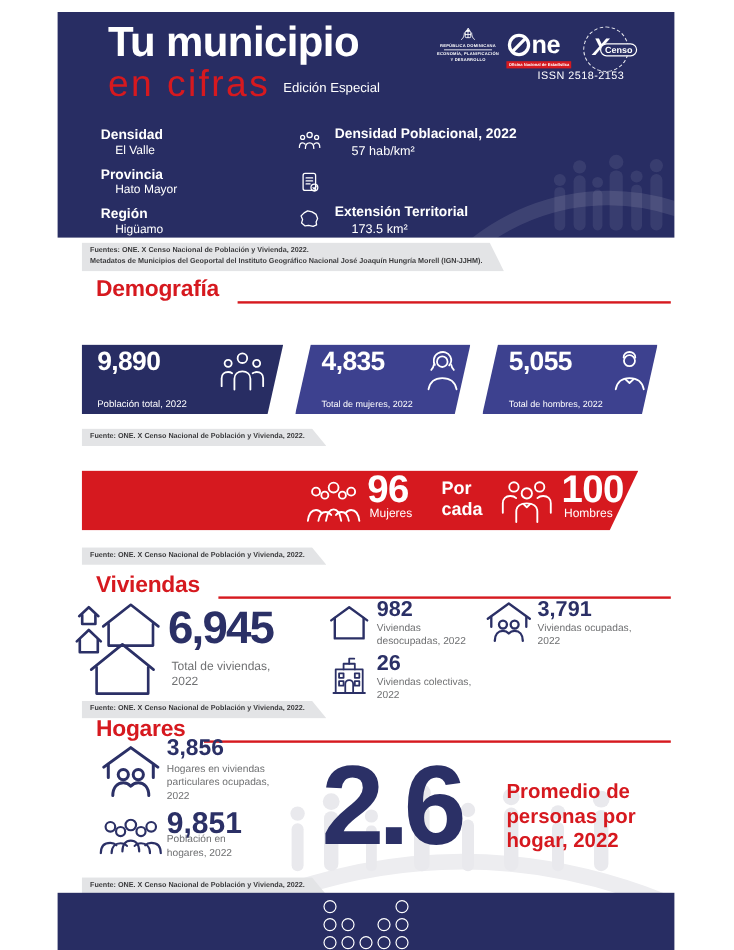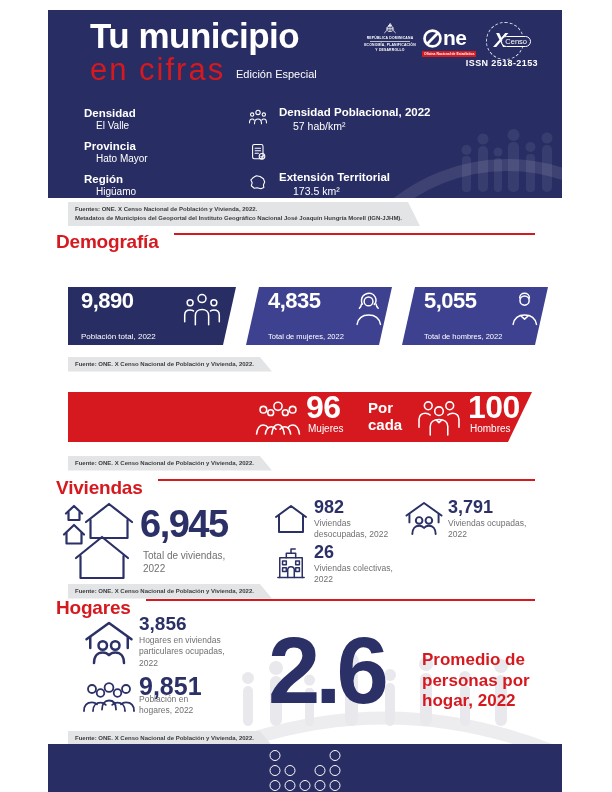--- a/index.html
+++ b/index.html
@@ -14,48 +14,48 @@
   body{background:#fff;font-family:"Liberation Sans",sans-serif}
   .page{position:relative;width:612px;height:792px;margin:0 auto;background:#fff;overflow:hidden}
   .icon svg{display:block;width:100%;height:100%}
 
   
   .header{position:absolute;left:48px;top:10px;width:514px;height:188px;background:var(--navy);color:#fff}
   .header-deco{position:absolute;right:0;bottom:0;width:220px;height:100px;pointer-events:none}
   .h-title{position:absolute;left:42px;top:6px;font-size:35px;font-weight:bold;letter-spacing:-.5px;white-space:nowrap}
   .h-sub{position:absolute;left:42px;top:42px;font-size:31px;color:var(--red);letter-spacing:2px;white-space:nowrap}
   .h-edition{position:absolute;left:188px;top:58px;font-size:11px;color:#fff;white-space:nowrap}
-  .h-issn{position:absolute;left:400px;top:48px;width:90px;text-align:right;font-size:9px;letter-spacing:.4px;font-weight:bold}
+  .h-issn{position:absolute;left:400px;top:48px;width:90px;font-size:9px;letter-spacing:.4px;font-weight:normal}
   .gov-logo{position:absolute;left:316px;top:12px;width:52px;text-align:center}
   .gov-emblem{display:block;width:16px;height:13px;margin:0 auto 1px}
   .gov-line{font-size:3.4px;font-weight:bold;letter-spacing:.2px;line-height:1.3}
   .gov-sep{height:1px;background:rgba(255,255,255,.7);margin:1px 6px}
   .one-logo{position:absolute;left:374px;top:16px;width:60px}
   .one-mark{display:inline-block;width:21px;height:21px;vertical-align:-4px}
   .one-text{font-size:21px;font-weight:bold;letter-spacing:-.5px}
   .one-sub{margin-top:1px;background:var(--red);font-size:3.4px;font-weight:bold;text-align:center;padding:1px 2px;width:fit-content;white-space:nowrap}
   .censo-logo{position:absolute;left:438px;top:12px;width:38px;height:38px;border:1.6px dashed rgba(255,255,255,.85);border-radius:50%}
   .censo-x{position:absolute;left:7px;top:6px;font-size:20px;font-weight:bold;font-style:italic}
-  .censo-label{position:absolute;right:-8px;top:13px;font-size:7.5px;font-weight:normal;border:1px solid #fff;border-radius:6px;padding:0 3px;background:var(--navy)}
+  .censo-label{position:absolute;right:-8px;top:13px;font-size:7.5px;font-weight:bold;border:1px solid #fff;border-radius:6px;padding:0 3px;background:var(--navy)}
   .h-loc{position:absolute;left:36px;top:96px}
   .loc-item{margin-bottom:6px}
   .loc-label{font-size:11.5px;font-weight:bold;line-height:1.25}
   .loc-value{font-size:10px;padding-left:12px;line-height:1.25}
   .h-facts{position:absolute;left:200px;top:96px}
   .fact-row{display:flex;gap:11px;margin-bottom:8px}
   .fact-icon{width:20px;height:22px;flex:none;color:#fff}
   .fact-label{font-size:11.5px;font-weight:bold;line-height:1.2}
   .fact-value{font-size:10.5px;padding-left:14px;line-height:1.3}
 
   
   .src-strip{position:absolute;left:68px;background:var(--strip);color:#3b3b3d;font-size:6px;font-weight:bold;line-height:1.6;padding:2.5px 18px 2.5px 7px;clip-path:polygon(0 0,calc(100% - 12px) 0,100% 100%,0 100%);white-space:nowrap}
   .src-1{top:202px}.src-2{top:357px}.src-3{top:456px}.src-4{top:584px}.src-5{top:731px}
 
   
-  .section-head{position:absolute;left:56px;width:479px;display:flex;align-items:flex-start;gap:15px}
+  .section-head{position:absolute;left:80px;width:479px;display:flex;align-items:flex-end;gap:15px}
   .sh-demografia{top:231px}.sh-viviendas{top:477px}.sh-hogares{top:597px}
   .section-title{font-size:19px;font-weight:bold;color:var(--red);letter-spacing:-.2px;white-space:nowrap}
   .section-rule{flex:1;height:1.6px;background:var(--red);margin-top:2px}
 
   
   .banners{position:absolute;left:68px;top:287px;width:480px;height:42px}
   .banner{position:absolute;top:0;height:58px;color:#fff}
   .banner--1{left:0;width:168px;background:var(--navy);clip-path:polygon(0 0,100% 0,calc(100% - 13px) 100%,0 100%)}
   .banner--2{left:178px;width:146px;background:var(--indigo);clip-path:polygon(13px 0,100% 0,calc(100% - 13px) 100%,0 100%)}
   .banner--3{left:334px;width:146px;background:var(--indigo);clip-path:polygon(13px 0,100% 0,calc(100% - 13px) 100%,0 100%)}

